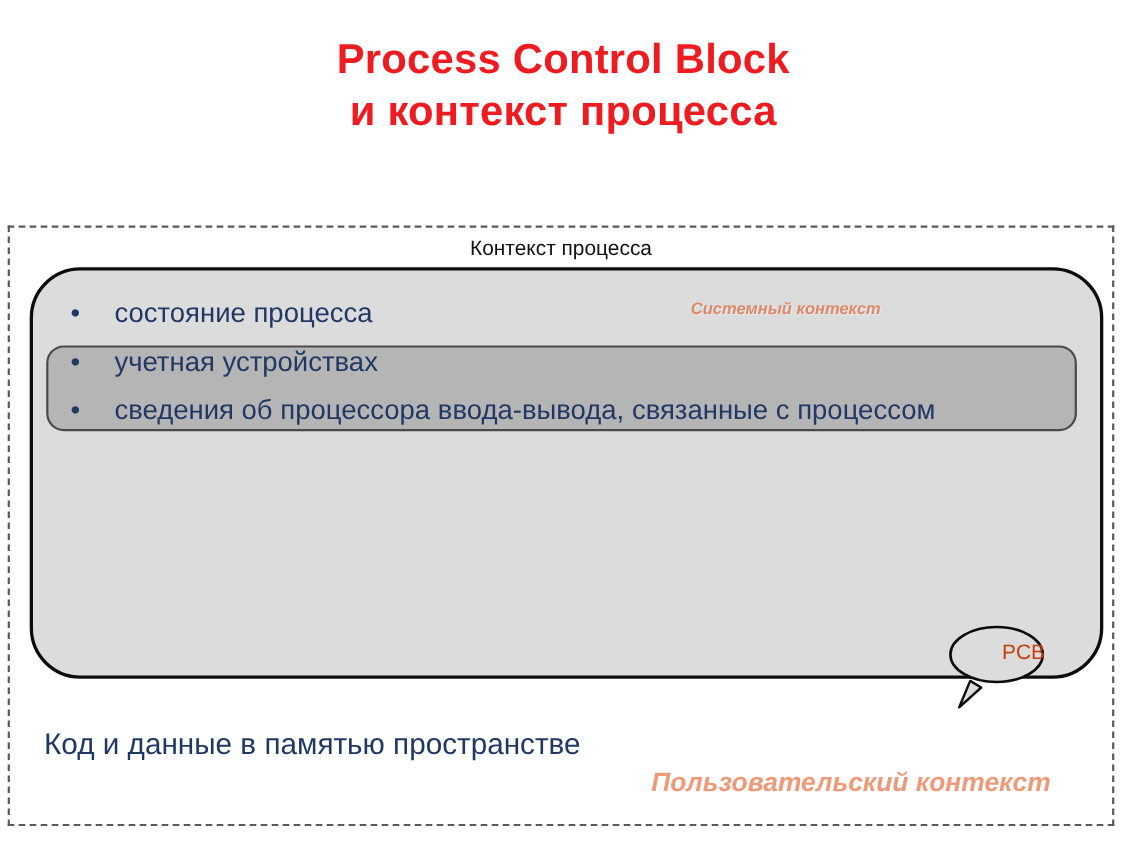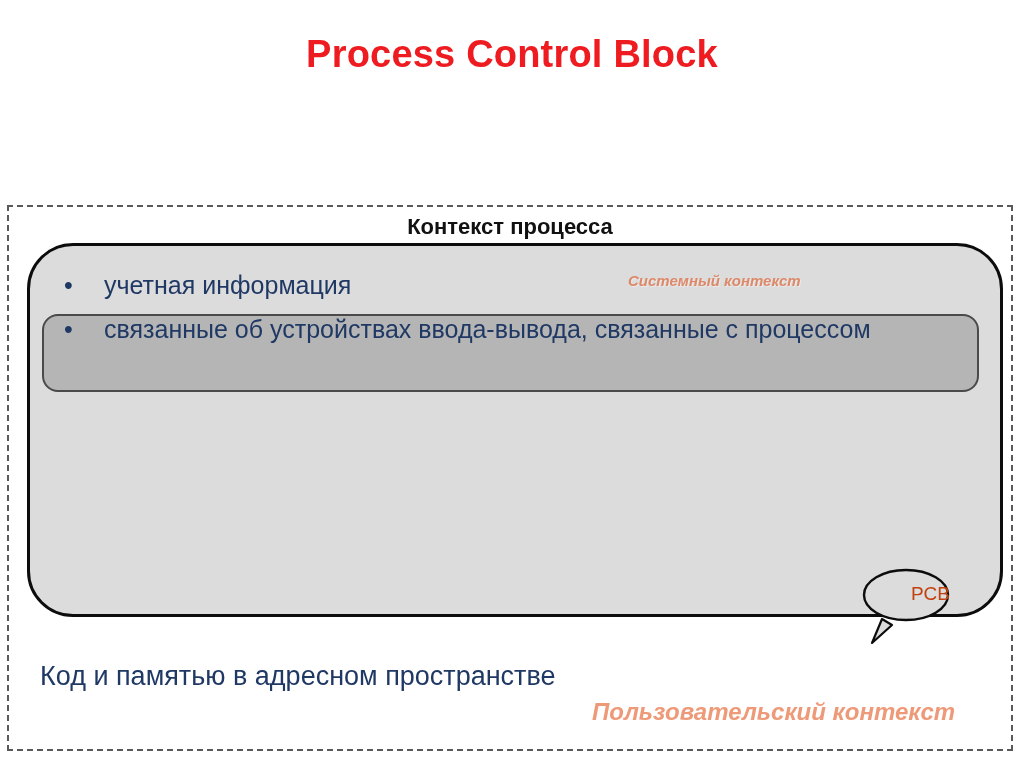--- a/index.html
+++ b/index.html
@@ -45,23 +45,22 @@
   }
 
   
   #context-caption {
     position: absolute;
     left: 7px;
     top: 213px;
     width: 1006px;
     text-align: center;
     color: #111111;
-    font-size: 22px;
+    font-size: 19px;
     line-height: 28px;
-    font-weight: bold;
   }
 
   
   #pcb-box {
     position: absolute;
     left: 27px;
     top: 243px;
     width: 976px;
     height: 374px;
     background: #DCDCDC;
@@ -174,43 +173,45 @@
     font-size: 19px;
     line-height: 24px;
     pointer-events: none;
   }
 </style>
 </head>
 <body>
 
 <div id="title-block">
   <span class="title-line">Process Control Block</span>
+  <span class="title-line">и контекст процесса</span>
 </div>
 
 <div id="context-frame"></div>
 
 <div id="context-caption">Контекст процесса</div>
 
 <div id="pcb-box"></div>
 
 <div id="register-box"></div>
 
 <ul id="bullet-list">
-  <li>учетная информация</li>
-  <li>связанные об устройствах ввода-вывода, связанные с процессом</li>
+  <li>состояние процесса</li>
+  <li>учетная устройствах</li>
+  <li>сведения об процессора ввода-вывода, связанные с процессом</li>
 </ul>
 
 <div class="ctx-label" id="label-system">Системный контекст</div>
 
 <div class="ctx-label" id="label-register">
 </div>
 
 <div class="ctx-label" id="label-user">Пользовательский контекст</div>
 
-<div id="code-data-line">Код и памятью в адресном пространстве</div>
+<div id="code-data-line">Код и данные в памятью пространстве</div>
 
 <div id="pcb-callout">
   <svg width="112" height="80" viewBox="0 0 112 80">
     <path d="M 20 52 L 10 76 L 30 58 Z" fill="#DCDCDC" stroke="#0c0c0c" stroke-width="2.2" stroke-linejoin="round"></path>
     <ellipse cx="44" cy="28" rx="42" ry="25" fill="#DCDCDC" stroke="#0c0c0c" stroke-width="2.4"></ellipse>
   </svg>
   <div class="bubble-text">PCB</div>
 </div>
 
 </body></html>

